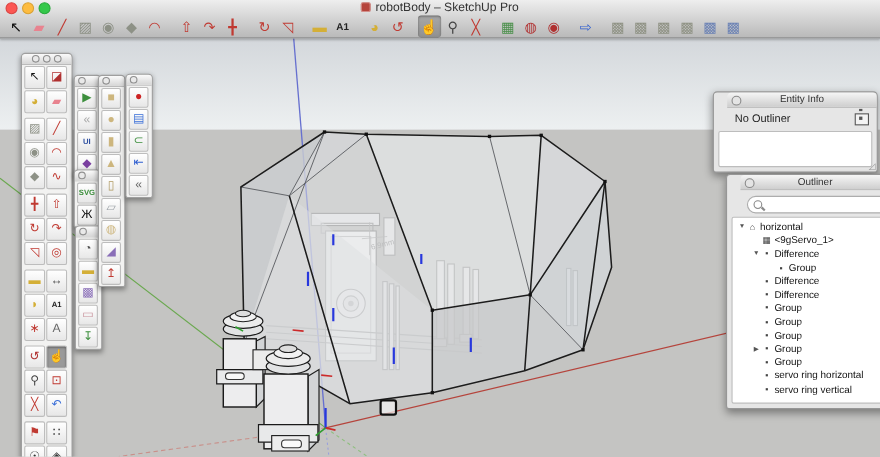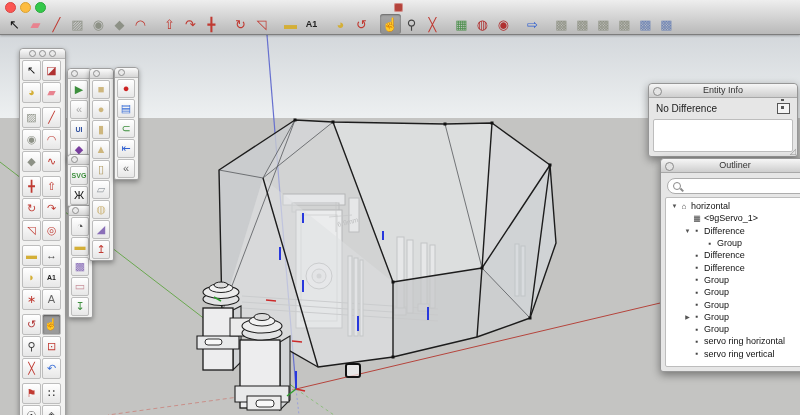--- a/index.html
+++ b/index.html
@@ -43,21 +43,21 @@
   .tool-group{display:grid;grid-template-columns:19px 19px;gap:1px;padding:1px 2px;margin-bottom:2px;}
   .tool-col{display:grid;grid-template-columns:18px;gap:1px;padding:1px 2px;}
   .pbtn{height:19px;background:linear-gradient(#ffffff,#e7e7e7);border:1px solid #bdbdbd;border-radius:2px;
         display:flex;align-items:center;justify-content:center;font-size:11px;line-height:1;cursor:default;}
   .tool-col .pbtn{height:17px;}
   .pbtn.pressed{background:#9a9a9a;box-shadow:inset 0 1px 2px rgba(0,0,0,.45);}
   .pbtn .glyph.small{font-size:7px;font-weight:bold;}
 
   
   .panel{position:absolute;left:648px;width:150px;background:#e6e6e6;border:1px solid #969696;
-         border-radius:4px 4px 3px 3px;box-shadow:0 3px 8px rgba(0,0,0,.4);z-index:25;box-sizing:border-box;}
+         border-radius:4px 4px 3px 3px;box-shadow:0 3px 8px rgba(0,0,0,.4);z-index:25;box-sizing:border-box;padding-left:12px;}
   .panel-title{height:13px;background:linear-gradient(#f6f6f6,#cecece);border-bottom:1px solid #a8a8a8;
                border-radius:4px 4px 0 0;text-align:center;font-size:9px;color:#333;line-height:13px;position:relative;}
   .panel-close{position:absolute;left:4px;top:3px;width:7px;height:7px;border:1px solid #8a8a8a;border-radius:50%;background:#e4e4e4;}
   .einfo-row{height:20px;display:flex;align-items:center;padding:0 7px;font-size:10px;color:#222;}
   .einfo-row .spacer{flex:1;}
   .einfo-toggle{width:11px;height:9px;border:1.5px solid #555;position:relative;background:#f4f4f4;}
   .einfo-toggle::before{content:"";position:absolute;top:-5px;left:3px;width:3px;height:2px;background:#555;}
   .einfo-toggle::after{content:"";position:absolute;top:2px;left:3px;width:3px;height:3px;background:#555;}
   .einfo-body{position:absolute;left:4px;right:4px;top:35px;bottom:4px;background:#fff;
               border:1px solid #bdbdbd;border-radius:2px;}
@@ -206,21 +206,21 @@
   </svg>
 </div>
 
 <div class="chrome">
   <div class="traffic">
     <span class="light red"></span>
     <span class="light yellow"></span>
     <span class="light green"></span>
   </div>
   <div class="win-title">
-    <span class="doc-icon"></span>
+    <span class="doc-icon"></span><span>robotBody – SketchUp Pro</span>
   </div>
   <div class="tbrow">
 
   <div class="tbtn">
         <span class="glyph" style="color: rgb(17, 17, 17);">↖</span>
       </div>
       <div class="tbtn">
         <span class="glyph" style="color: rgb(232, 131, 143);">▰</span>
       </div>
       <div class="tbtn">
@@ -537,21 +537,21 @@
       </div>
     </div>
 </div>
 
 <div class="panel" style="top:83px;height:74px;">
   <div class="panel-title">
     <span class="panel-close"></span>
     <span>Entity Info</span>
   </div>
   <div class="einfo-row">
-    <span>No Difference</span>
+    <span>No Outliner</span>
     <span class="spacer"></span>
     <span class="einfo-toggle"></span>
   </div>
   <div class="einfo-body"></div>
   <span class="grip">◿</span>
 </div>
 
 <div class="panel" style="top:158px;height:214px;margin-left:12px;">
   <div class="panel-title">
     <span class="panel-close"></span>

